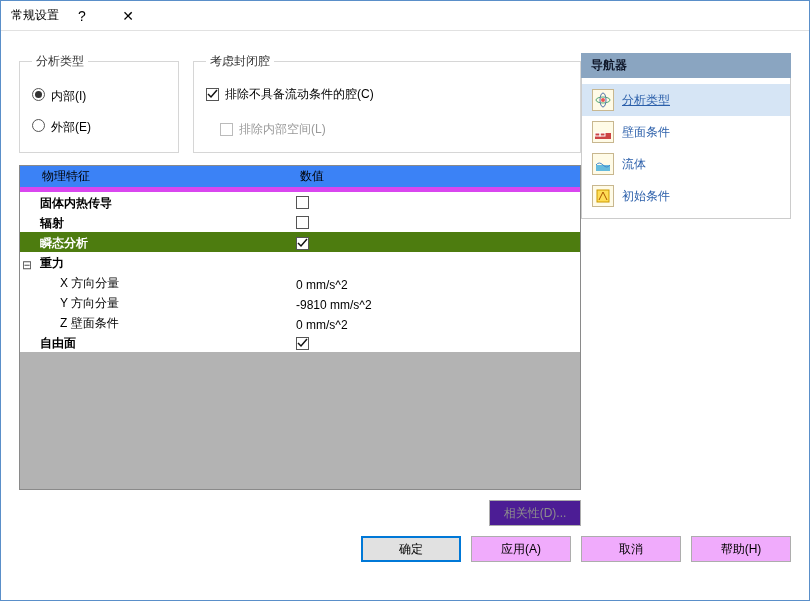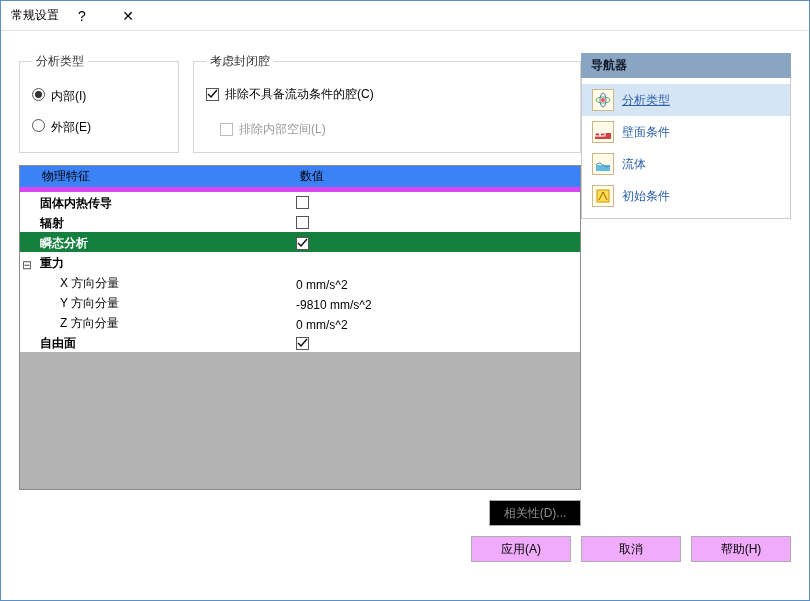--- a/index.html
+++ b/index.html
@@ -22,34 +22,34 @@
 .checkbox{width:13px;height:13px;border:1px solid #555;margin-right:6px;display:inline-flex;align-items:center;justify-content:center;background:#fff}
 .checkbox.checked svg{display:block}
 .checkbox svg{display:none;width:11px;height:11px}
 .checkbox.disabled{border-color:#bbb}
 .check-row.disabled{color:#999}
 .grid-wrap{flex:1;border:1px solid #8a8a8a;display:flex;flex-direction:column}
 .grid-head{display:flex;background:#3b82f6;border-bottom:5px solid #d946ef}
 .grid-head .c1,.grid-head .c2{padding:2px 8px}
 .grid-body{background:#fff}
 .grid-row{display:flex;align-items:flex-end;height:20px}
-.grid-row.sel{background:#15803d;color:#fff}
+.grid-row.sel{background:#4d7c0f;color:#fff}
 .c0{width:14px;text-align:center;color:#555}
 .c1{width:258px;padding-left:6px}
 .c2{flex:1;padding-left:4px}
 .bold{font-weight:bold}
 .indent1{padding-left:26px}
 .grid-fill{flex:1;background:#b3b3b3}
 .mini-check{width:13px;height:13px;border:1px solid #555;display:inline-flex;align-items:center;justify-content:center;background:#fff}
 .mini-check.on svg{display:block}
 .mini-check svg{display:none;width:11px;height:11px}
 .bottom-actions{display:flex;justify-content:flex-end;margin-top:10px}
 .btn{min-width:92px;height:26px;border:1px solid #adadad;background:#f0abfc;display:flex;align-items:center;justify-content:center;margin-left:10px}
 .btn.primary{border:2px solid #0078d7;background:#e1e1e1}
-.btn.disabled{color:#8d8d8d;background:#000000}
+.btn.disabled{color:#8d8d8d;background:#4c1d95}
 .navigator{width:210px}
 .nav-head{background:#8aa5c1;color:#0f172a;padding:4px 10px;font-weight:bold}
 .nav-body{border:1px solid #ccc;border-top:none;padding:6px 0}
 .nav-item{display:flex;align-items:center;padding:5px 10px;gap:8px}
 .nav-item.active{background:#d6e5f5}
 .nav-item.active .nav-label{color:#2b5faa;text-decoration:underline}
 .nav-label{color:#2b5faa}
 .nav-icon{width:22px;height:22px;display:flex;align-items:center;justify-content:center;border:1px solid #c8b78f;background:#fffbe7}
 .buttons-row{display:flex;justify-content:flex-end;padding:0 18px 14px 18px}
 .buttons-row .btn{min-width:100px}
@@ -130,21 +130,21 @@
             <div class="c1 indent1">X 方向分量</div>
             <div class="c2">0 mm/s^2</div>
           </div>
           <div class="grid-row">
             <div class="c0"></div>
             <div class="c1 indent1">Y 方向分量</div>
             <div class="c2">-9810 mm/s^2</div>
           </div>
           <div class="grid-row">
             <div class="c0"></div>
-            <div class="c1 indent1">Z 方向分量</div>
+            <div class="c1 indent1">Z 壁面条件</div>
             <div class="c2">0 mm/s^2</div>
           </div>
           <div class="grid-row">
             <div class="c0"></div>
             <div class="c1 bold">自由面</div>
             <div class="c2"><span class="mini-check on">
                 <svg viewBox="0 0 11 11">
                   <path d="M1 5 L4 8 L10 1" stroke="#111" stroke-width="1.5" fill="none"></path>
                 </svg>
               </span></div>
@@ -197,16 +197,17 @@
               <path d="M5 13 L9 5 L13 13" stroke="#a50" fill="none"></path>
             </svg>
           </span>
           <span class="nav-label">初始条件</span>
         </div>
       </div>
   </div>
 </div>
 
 <div class="buttons-row">
+  <div class="btn primary">确定</div>
   <div class="btn">应用(A)</div>
   <div class="btn">取消</div>
   <div class="btn">帮助(H)</div>
 </div>
 
 </body></html>

